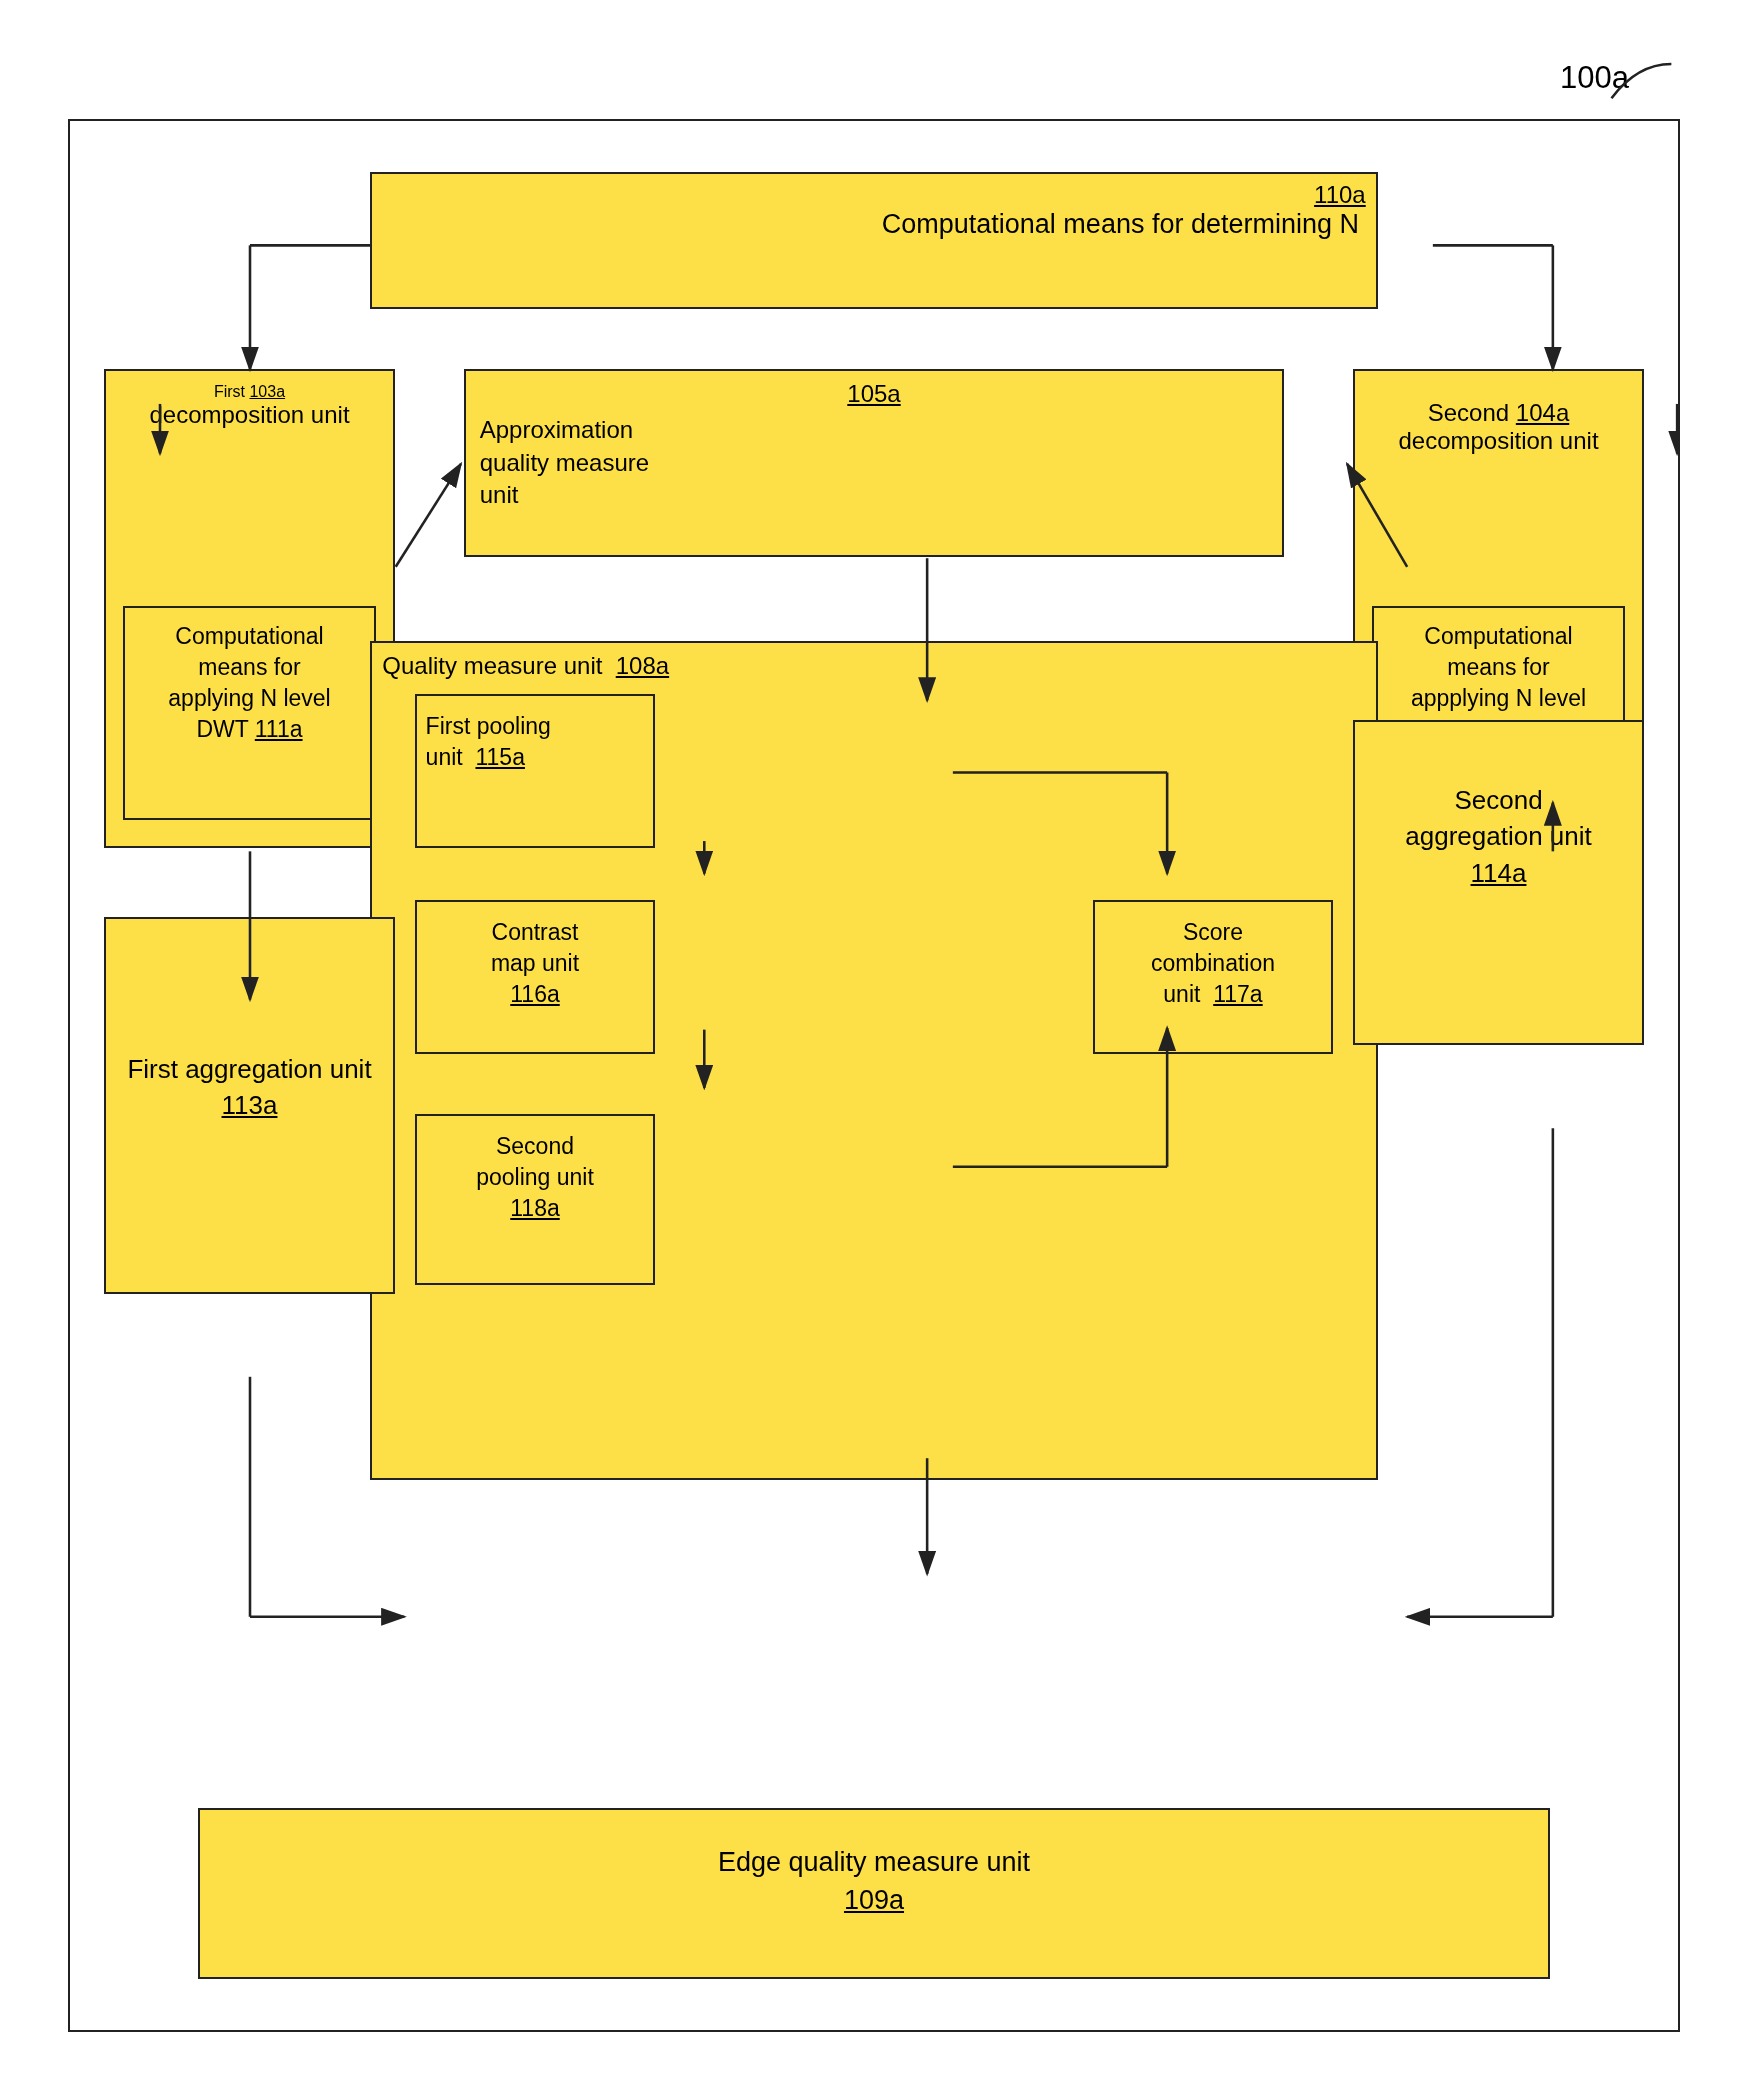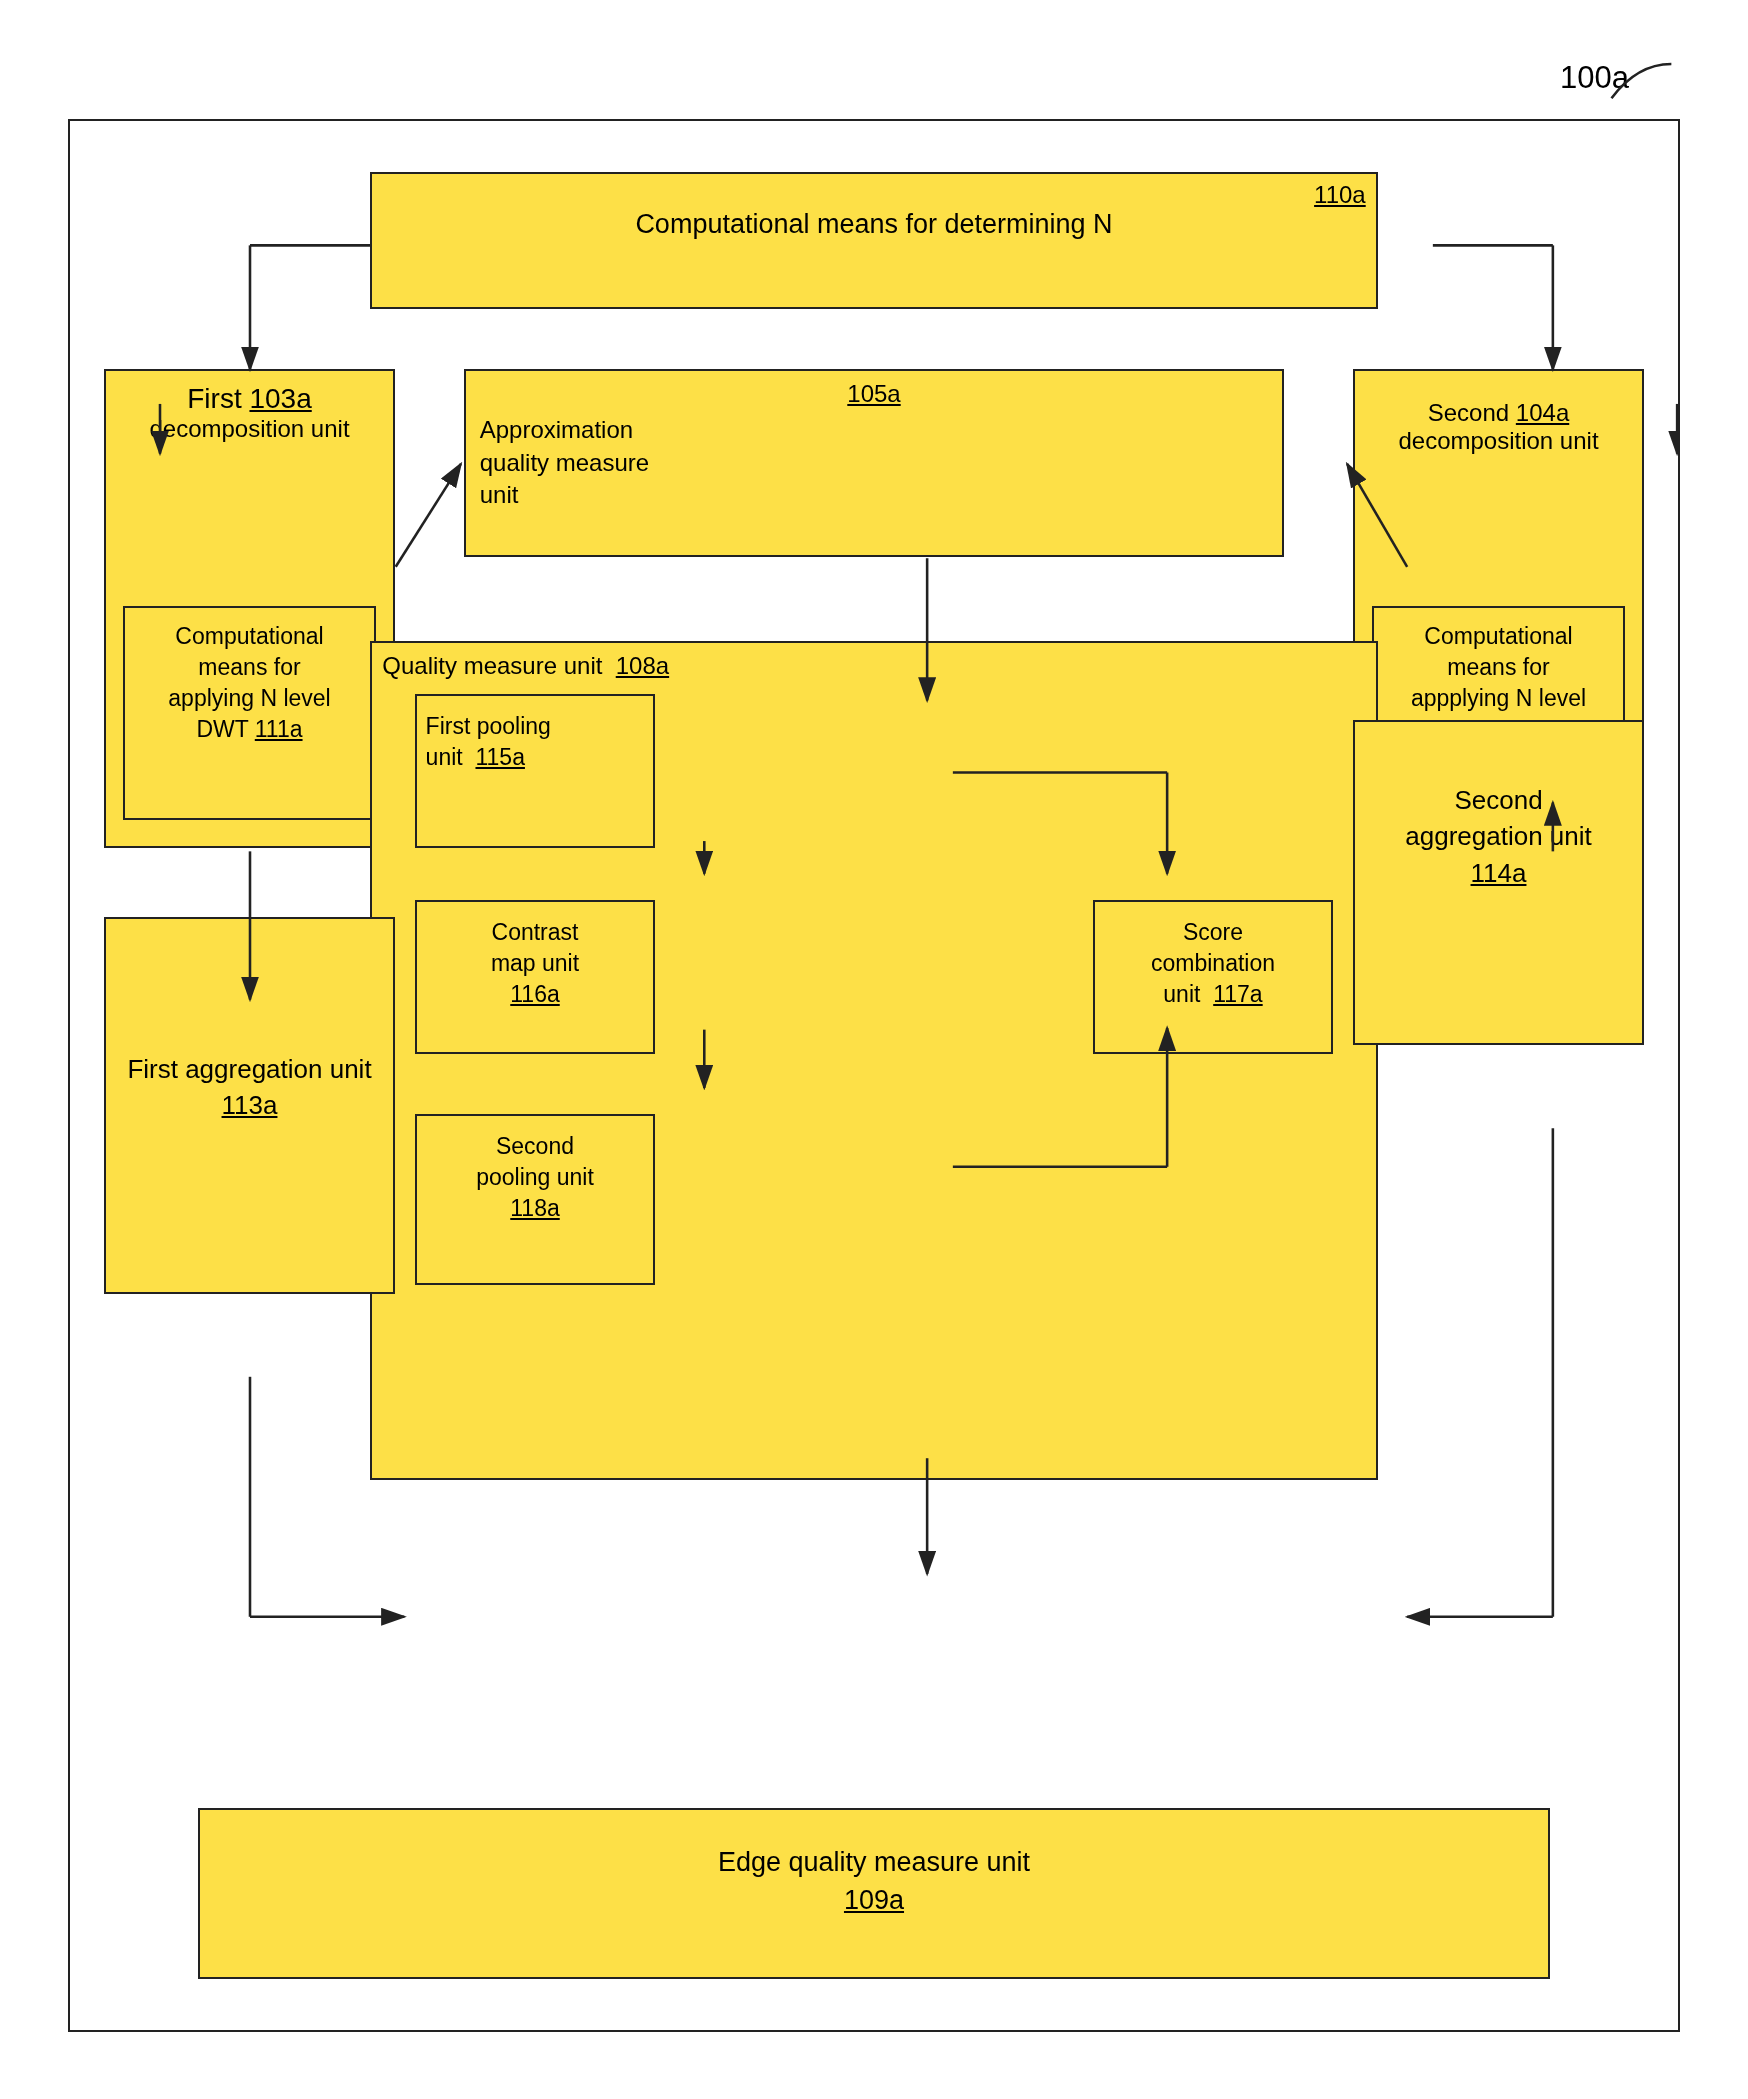--- a/index.html
+++ b/index.html
@@ -194,29 +194,29 @@
   <svg style="position:absolute;top:0;right:0;width:171px;height:86px;overflow:visible;" viewBox="0 0 200 100" width="171" height="86">
     <path d="M 170 15 Q 130 15 100 55" stroke="#222" stroke-width="3" fill="none" marker-end="url(#arrowhead)"></path>
   </svg>
 
   <div class="outer-box">
 
     <div class="box box-110a">
       <div style="position:absolute;top:6.8px;right:10.3px;font-size:24px;">
         <span class="underline">110a</span>
       </div>
-      <div style="position:absolute;top:26px;left:0;right:0;text-align:center;font-size:27px;padding:8.6px 17px;">Computational means for determining N</div>
+      <div style="position:absolute;top:26px;left:0;right:0;text-align:right;font-size:27px;padding:8.6px 17px;">Computational means for determining N</div>
     </div>
 
     <div style="position:absolute;top:248px;left:47px;font-size:27px;">Image X</div>
 
     <div style="position:absolute;top:248px;right:47px;font-size:27px;">Image Y</div>
 
     <div class="box box-103a">
-      <div style="text-align:center;padding-top:12px;font-size:28px;">
+      <div style="text-align:center;padding-top:12px;font-size:16px;">
         <span>First </span><span class="underline">103a</span>
       </div>
       <div style="text-align:center;font-size:24px;">decomposition unit</div>
 
       <div class="box-111a">
         <div style="text-align:center;padding:13px 8.6px;font-size:23px;line-height:1.35;">
           Computational<br>means for<br>applying N level<br>DWT <span class="underline">111a</span>
         </div>
       </div>
     </div>

